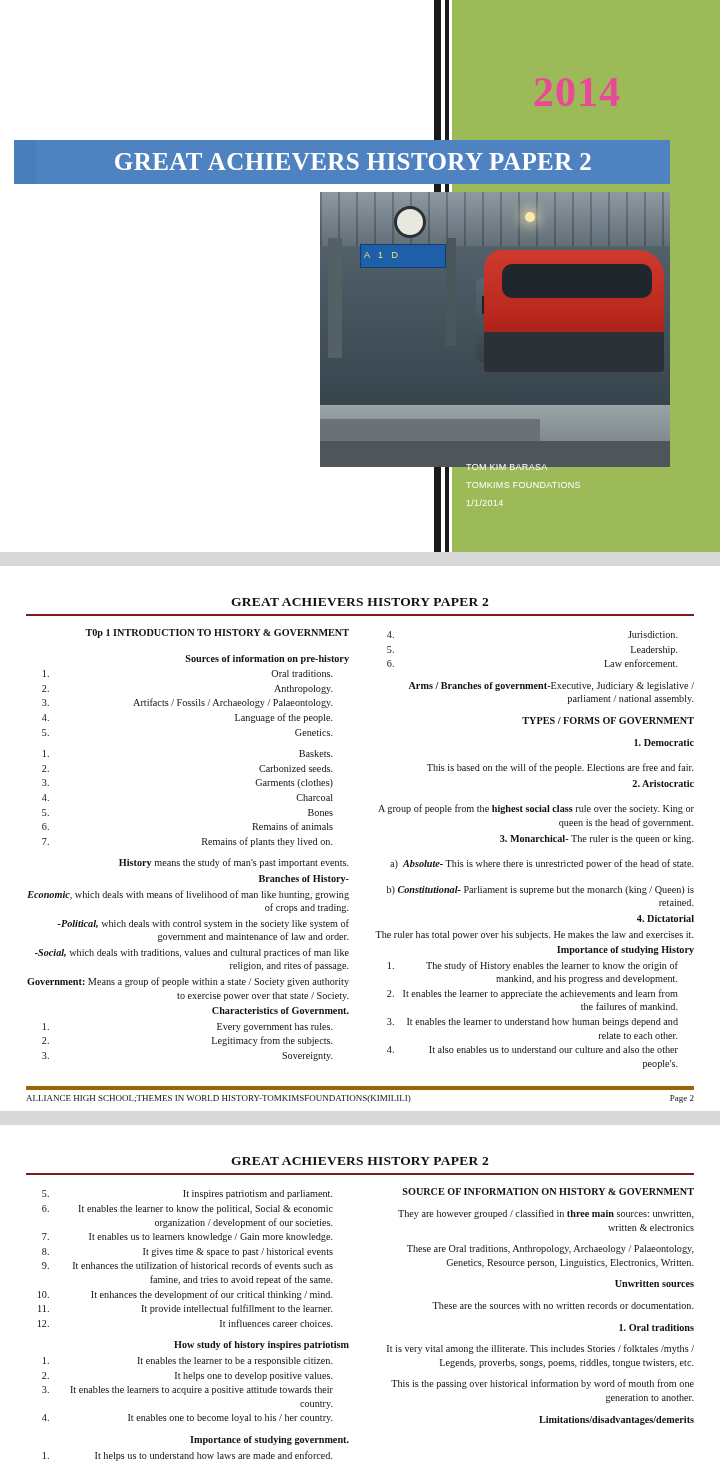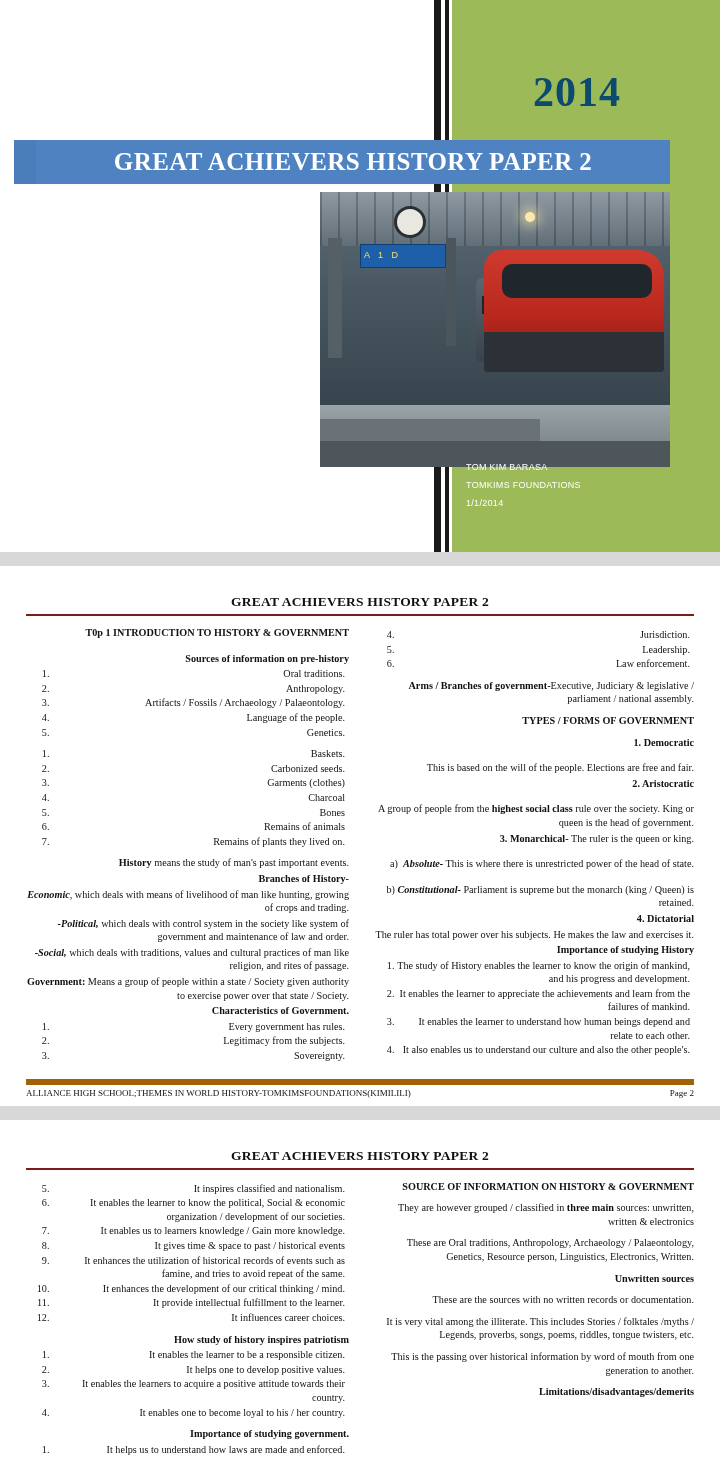--- a/index.html
+++ b/index.html
@@ -6,21 +6,21 @@
   body{font-family:"Liberation Serif",serif;width:720px;}
   .page{background:#ffffff;width:720px;box-sizing:border-box;position:relative;overflow:hidden;}
 
   
   .cover{height:552px;padding:0;}
   .cover-inner{position:relative;width:720px;height:552px;background:#fff;}
   .cover-left-white{position:absolute;left:0;top:0;width:434px;height:552px;background:#ffffff;}
   .cover-bar1{position:absolute;left:434px;top:0;width:7px;height:552px;background:#1a1a1a;}
   .cover-bar2{position:absolute;left:445px;top:0;width:4px;height:552px;background:#1a1a1a;}
   .cover-green{position:absolute;left:452px;top:0;width:268px;height:552px;background:#9cbb58;}
-  .cover-year{position:absolute;left:452px;top:68px;width:250px;text-align:center;color:#0c4a6e;
+  .cover-year{position:absolute;left:452px;top:68px;width:250px;text-align:center;color:#ec4899;
     font-size:42px;font-weight:bold;letter-spacing:1px;font-family:"Liberation Serif",serif;}
   .cover-titleband{position:absolute;left:14px;top:140px;width:656px;height:44px;background:#4a7ebb;}
   .cover-titleband2{position:absolute;left:36px;top:140px;width:634px;height:44px;background:#4e82c0;}
   .cover-title{position:absolute;left:36px;top:140px;width:634px;height:44px;line-height:44px;
     text-align:center;color:#ffffff;font-size:25px;font-weight:bold;letter-spacing:.4px;}
   
   .cover-photo{position:absolute;left:320px;top:192px;width:350px;height:275px;overflow:hidden;background:#3a4750;}
   .ph-sky{position:absolute;inset:0;background:linear-gradient(180deg,#5d6b74 0%,#495862 35%,#2f3a42 100%);}
   .ph-roof{position:absolute;left:0;top:0;width:100%;height:54px;background:linear-gradient(180deg,#8e99a2,#616e78);}
   .ph-roofline{position:absolute;top:0;left:0;width:100%;height:54px;
@@ -48,23 +48,23 @@
   
   .doc{padding:28px 26px 8px 26px;height:auto;}
   .doc-title{text-align:center;font-weight:bold;font-size:13.5px;letter-spacing:.2px;color:#111;margin-bottom:4px;}
   .rule{border-bottom:2px solid #7b1b1b;margin:3px 0 10px 0;}
   .cols{display:flex;gap:22px;}
   .col{width:50%;font-size:10.2px;line-height:13.6px;color:#111;text-align:right;}
   .col p{margin:0 0 8px 0;}
   .col .tight{margin:0 0 2px 0;}
   .b{font-weight:bold;}
   .bi{font-weight:bold;font-style:italic;}
-  ol.num{margin:2px 4px 8px 0;padding-left:26px;}
+  ol.num{margin:2px 16px 8px 0;padding-left:26px;}
   ol.num li{margin:0 0 1px 0;}
-  .footer{display:flex;justify-content:space-between;border-top:6px solid #a16207;margin-top:8px;padding-top:3px;
+  .footer{display:flex;justify-content:space-between;border-top:4px solid #a16207;margin-top:8px;padding-top:3px;
     font-size:9px;color:#111;}
   .gap{height:10px;}
   .page-sep{height:14px;background:#d8d8d8;}
 </style>
 </head>
 <body>
 
 <div class="page cover">
   <div class="cover-inner">
     <div class="cover-left-white"></div>
@@ -185,21 +185,21 @@
 
 <div class="page-sep"></div>
 
 <div class="page doc">
   <div class="doc-title">GREAT ACHIEVERS HISTORY PAPER 2</div>
   <div class="rule"></div>
 
   <div class="cols">
     <div class="col">
       <ol class="num" start="5">
-        <li>It inspires classified and nationalism.</li>
+        <li>It inspires patriotism and parliament.</li>
         <li>It enables the learner to know the political, Social &amp; economic organization / development of our societies.</li>
         <li>It enables us to learners knowledge / Gain more knowledge.</li>
         <li>It gives time &amp; space to past / historical events</li>
         <li>It enhances the utilization of historical records of events such as famine, and tries to avoid repeat of the same.</li>
         <li>It enhances the development of our critical thinking / mind.</li>
         <li>It provide intellectual fulfillment to the learner.</li>
         <li>It influences career choices.</li>
       </ol>
       <p class="b tight">How study of history inspires patriotism</p>
       <ol class="num">
@@ -213,19 +213,20 @@
         <li>It helps us to understand how laws are made and enforced.</li>
       </ol>
     </div>
 
     <div class="col">
       <p class="b">SOURCE OF INFORMATION ON HISTORY &amp; GOVERNMENT</p>
       <p><span>They are however grouped / classified in </span><span class="b">three main</span><span> sources: unwritten, written &amp; electronics</span></p>
       <p>These are Oral traditions, Anthropology, Archaeology / Palaeontology, Genetics, Resource person, Linguistics, Electronics, Written.</p>
       <p class="b">Unwritten sources</p>
       <p>These are the sources with no written records or documentation.</p>
+      <p class="b">1.  Oral traditions</p>
       <p>It is very vital among the illiterate. This includes Stories / folktales /myths / Legends, proverbs, songs, poems, riddles, tongue twisters, etc.</p>
       <p>This is the passing over historical information by word of mouth from one generation to another.</p>
       <p class="b">Limitations/disadvantages/demerits</p>
     </div>
   </div>
 
 </div>
 
 </body></html>

